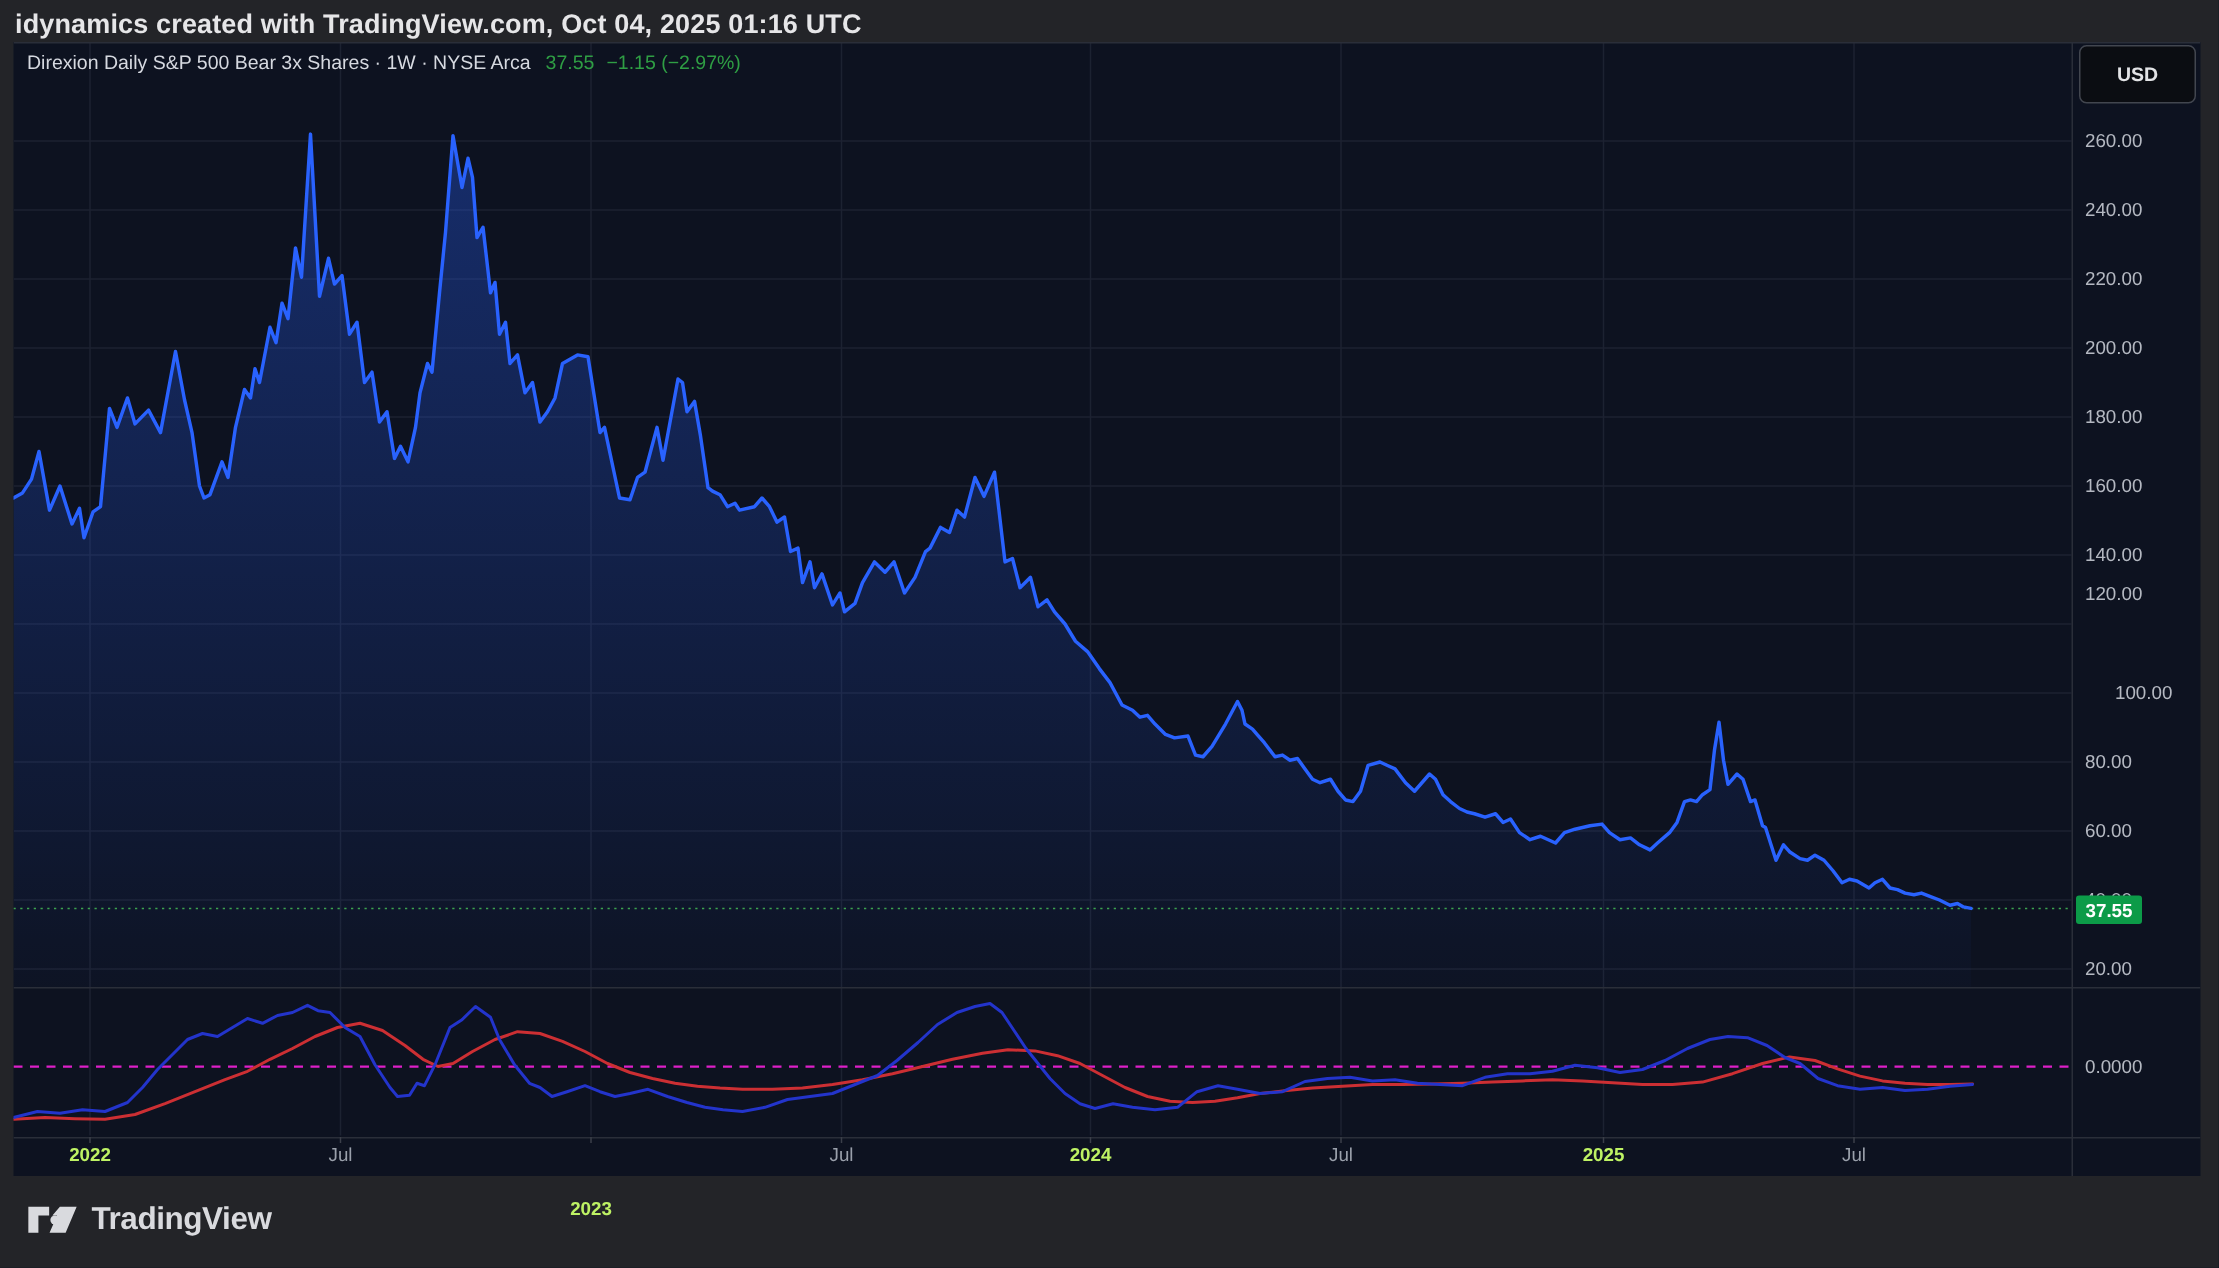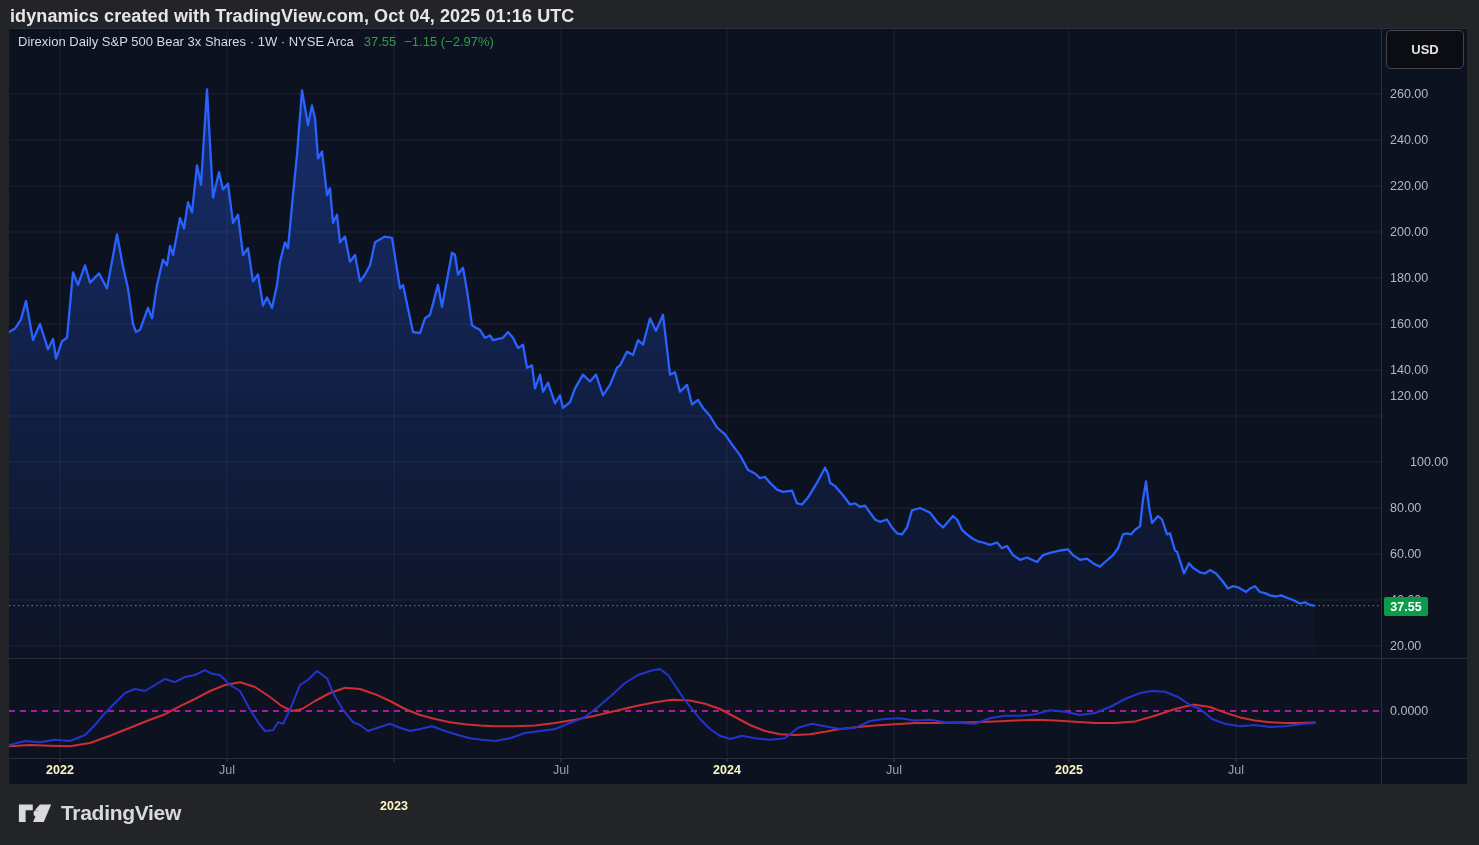--- a/index.html
+++ b/index.html
@@ -21,21 +21,21 @@
   #legend .chg{color:var(--green);margin-left:8px;}
   #usd-btn{left:1386px;top:30px;width:78px;height:39px;box-sizing:border-box;
     border:1px solid #42464f;border-radius:5px;background:#0b0d12;color:#e2e3e6;
     font-size:13px;font-weight:600;display:flex;align-items:center;justify-content:center;cursor:pointer;}
   .ylab{position:absolute;left:8px;font-size:12.5px;color:var(--axis-text);transform:translateY(-50%);white-space:nowrap;}
   #price-axis{left:1382px;top:28px;width:85px;height:730px;}
   #price-badge{left:1384px;top:597px;width:44px;height:19px;background:var(--badge);
     border-radius:2px;color:#fff;font-size:12.5px;font-weight:700;
     display:flex;align-items:center;justify-content:center;}
   .xlab{position:absolute;top:763px;font-size:12.5px;transform:translateX(-50%);}
-  .xlab.year{color:#fef9c3;font-weight:600;}
+  .xlab.year{color:#bef264;font-weight:600;}
   .xlab.mon{color:var(--dim-text);}
   #tv-logo{left:18px;top:800px;display:flex;align-items:center;gap:9px;cursor:pointer;}
   #tv-logo .logotext{font-size:21px;font-weight:700;color:#d9dade;letter-spacing:-0.3px;}
 </style>
 </head>
 <body>
 
 <div class="abs" id="watermark">idynamics created with TradingView.com, Oct 04, 2025 01:16 UTC</div>
 
 <div class="abs" id="chart-root">

